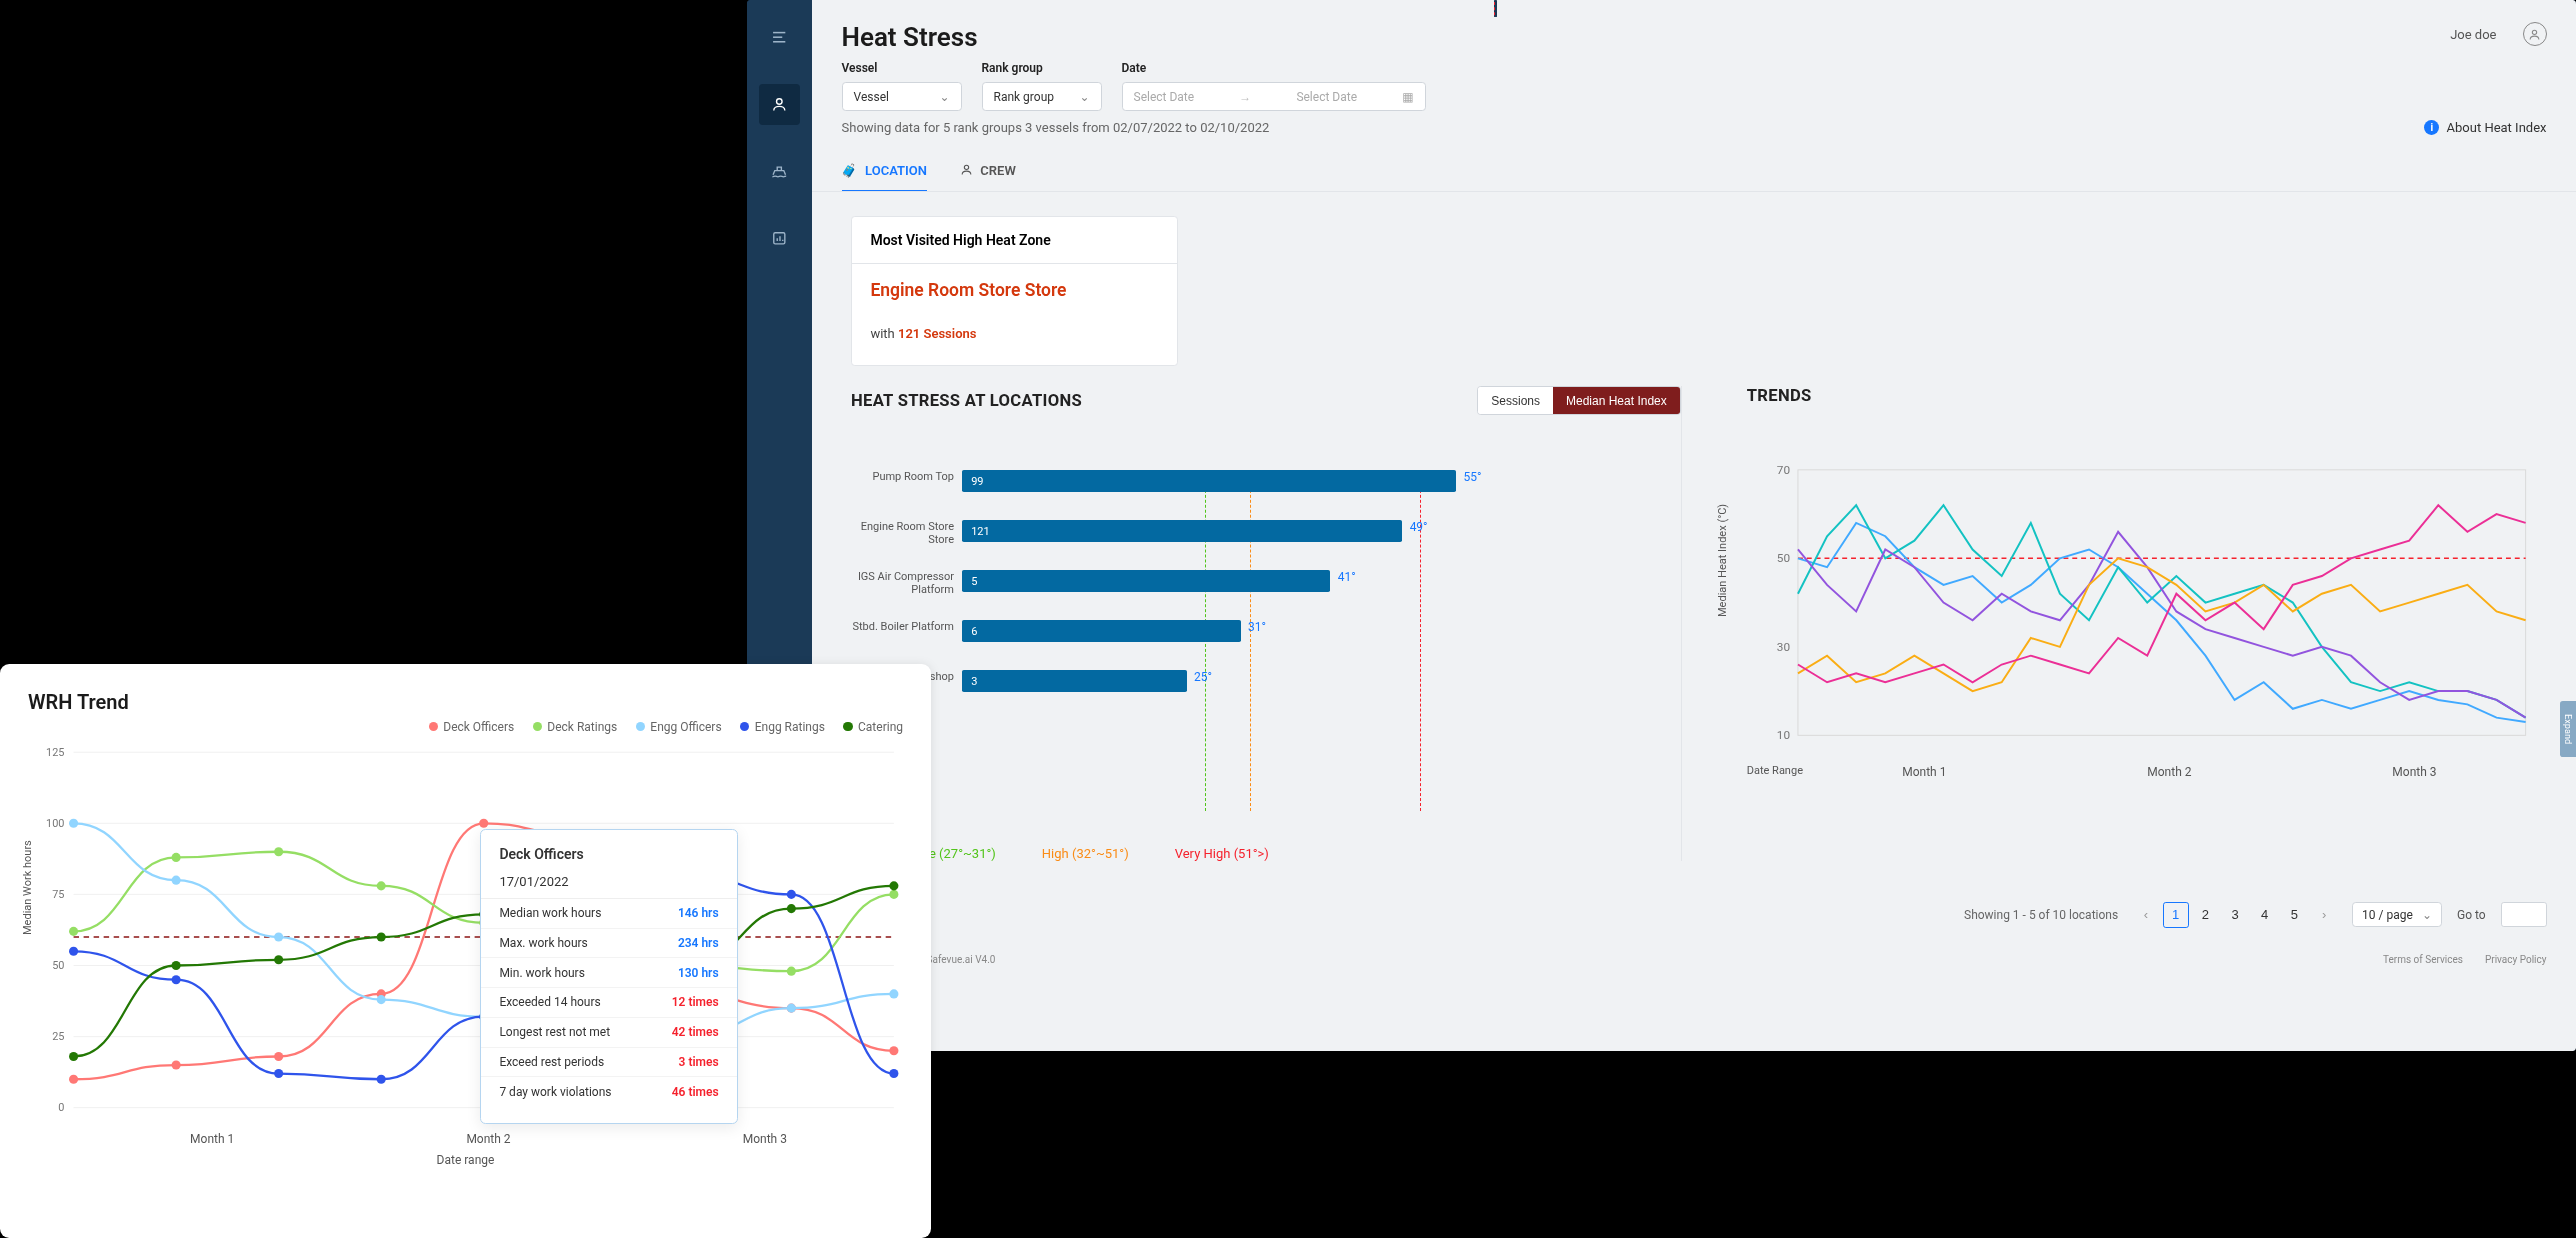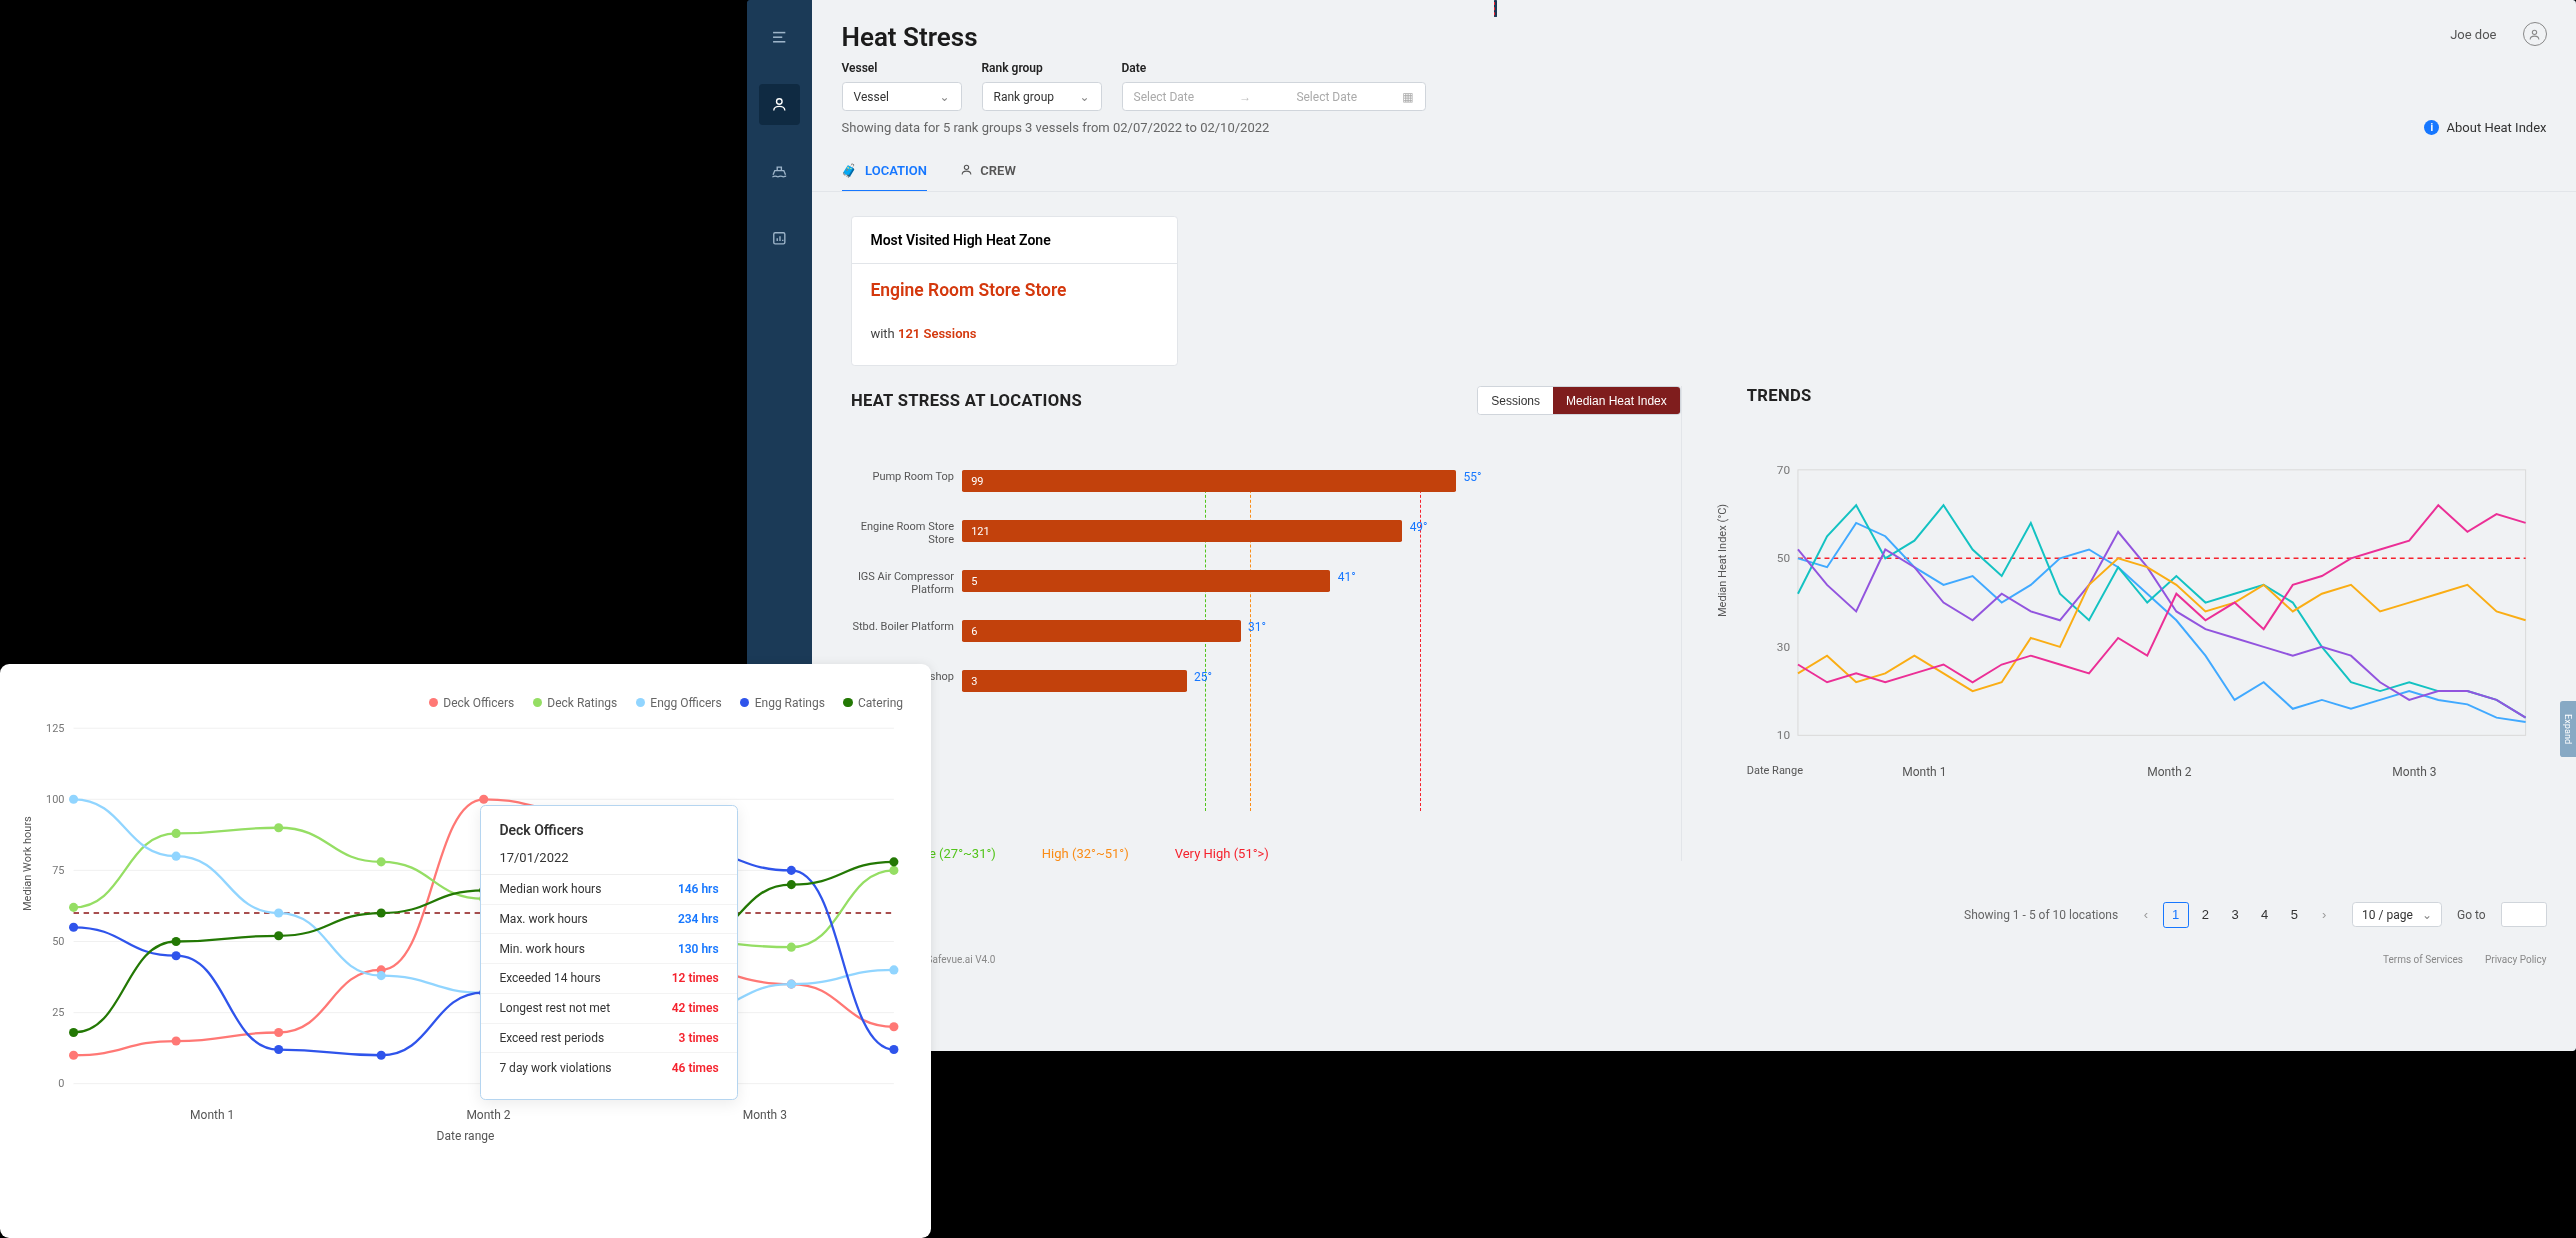--- a/index.html
+++ b/index.html
@@ -47,21 +47,21 @@
 .panel + .panel { border-left: 0.9px solid #e2e5e9; padding-left: 65px; }
 .panel-head { display: flex; justify-content: space-between; align-items: center; margin-bottom: 7.4px; }
 .panel-head h2 { font-size: 16.6px; font-weight: 700; letter-spacing: 0.3px; color: #222; }
 .toggle { display: flex; border-radius: 3.7px; overflow: hidden; border: 0.9px solid #d0d5db; }
 .toggle button { border: none; background: #fff; padding: 6.5px 13px; font-size: 12px; cursor: pointer; color: #333; }
 .toggle button.active { background: #7f1d1d; color: #fff; }
 
 .barchart { position: relative; height: 341px; margin-top: 55px; padding-left: 111px; }
 .bar-row { display: flex; height: 50px; gap: 0; position: relative; }
 .bar-label { position: absolute; left: -111px; width: 103px; text-align: right; font-size: 11px; color: #555; line-height: 1.2; }
-.bar { height: 22px; background: #c2410c; border-radius: 1.8px; display: flex; align-items: center; padding-left: 9.2px; color: #fff; font-size: 11px; }
+.bar { height: 22px; background: #0369a1; border-radius: 1.8px; display: flex; align-items: center; padding-left: 9.2px; color: #fff; font-size: 11px; }
 .bar-val { margin-left: 7.4px; font-size: 12px; color: #1677ff; }
 .ref-lines { position: absolute; top: 0; bottom: 0; left: 111px; right: 0; pointer-events: none; }
 .refline { position: absolute; top: 0; bottom: 0; border-left: 1.4px dashed; }
 
 .trendchart { height: 341px; margin-top: 55px; position: relative; }
 .trendchart svg { width: 100%; height: 295px; }
 .trendchart .xlabs { display: flex; justify-content: space-around; font-size: 12px; color: #555; margin-top: 5.5px; }
 .trendchart .axislabel { position: absolute; font-size: 11px; color: #555; }
 
 .legend-bar { margin-top: 35px; padding: 0 29.5px; display: flex; align-items: center; gap: 46px; font-size: 13px; color: #444; }
@@ -337,20 +337,21 @@
       <div class="links">
         <span>Terms of Services</span>
         <span>Privacy Policy</span>
       </div>
     </div>
   </div>
   <div class="expand-tab">Expand</div>
 </div>
 
 <div class="wrh">
+  <h2>WRH Trend</h2>
   <div class="wrh-legend" id="wrh-legend">
       <span class="item">
         <span class="dot" style="background:#ff7875"></span>
         <span>Deck Officers</span>
       </span>
       <span class="item">
         <span class="dot" style="background:#95de64"></span>
         <span>Deck Ratings</span>
       </span>
       <span class="item">

